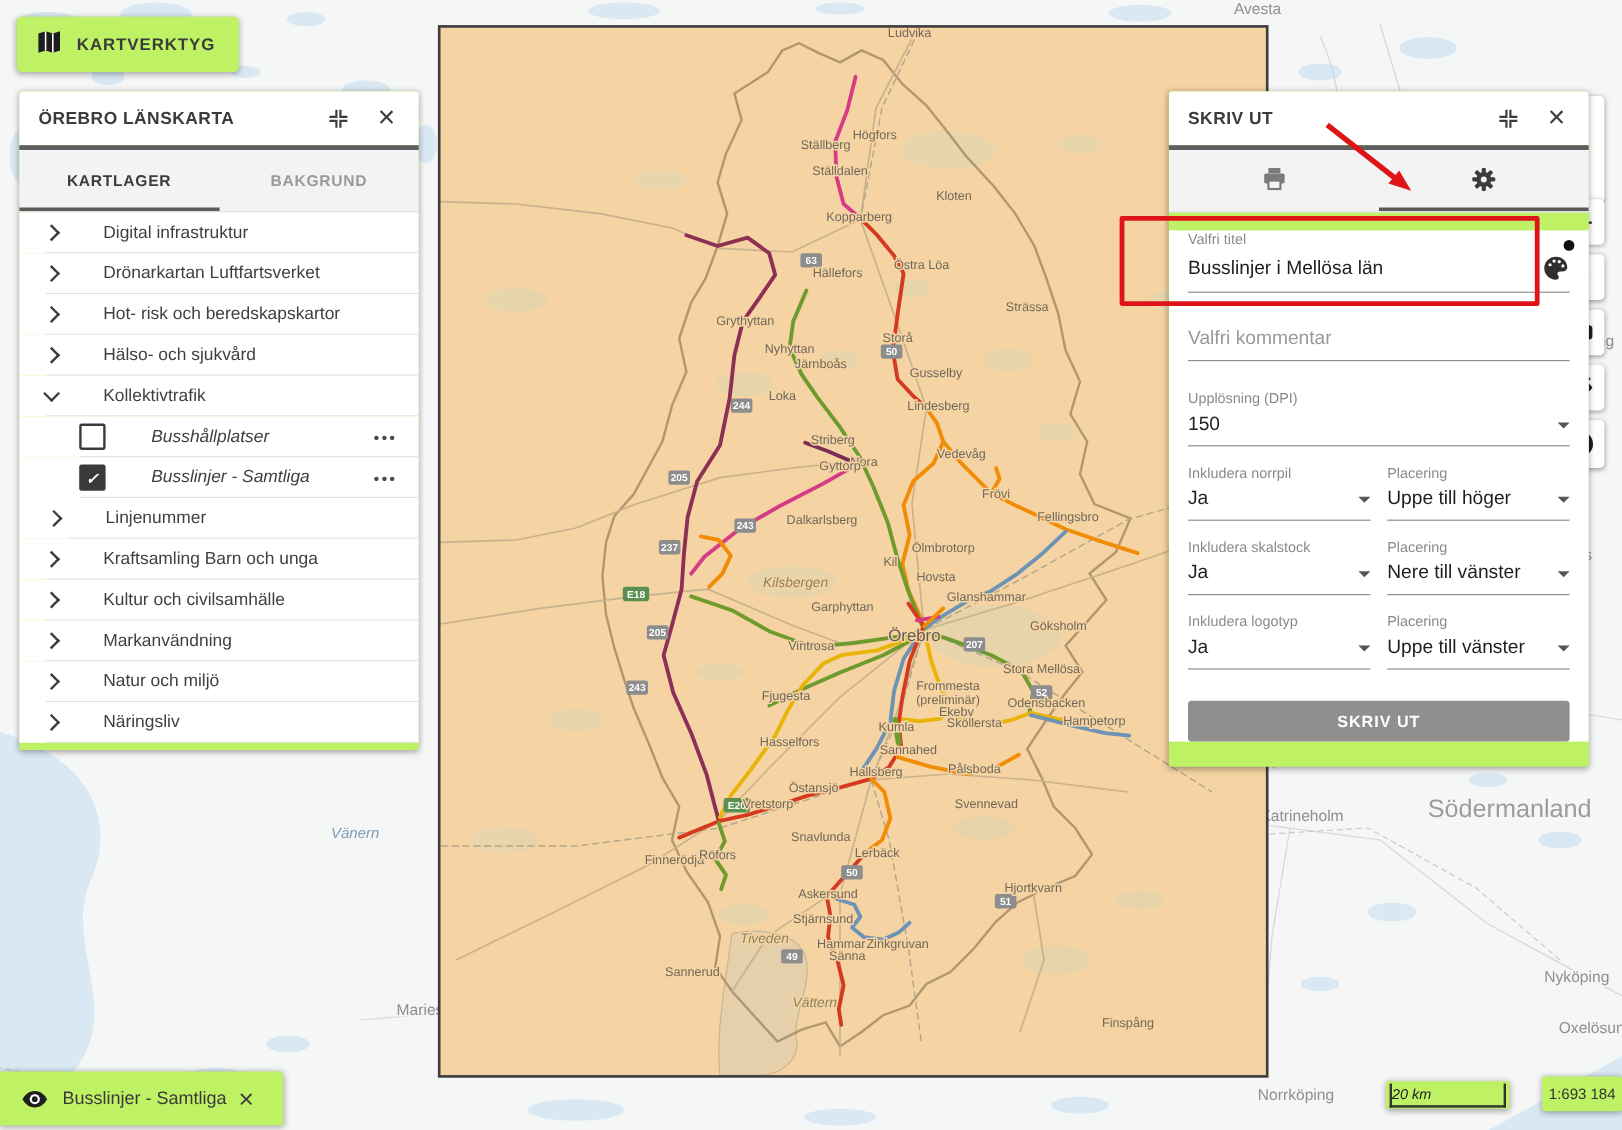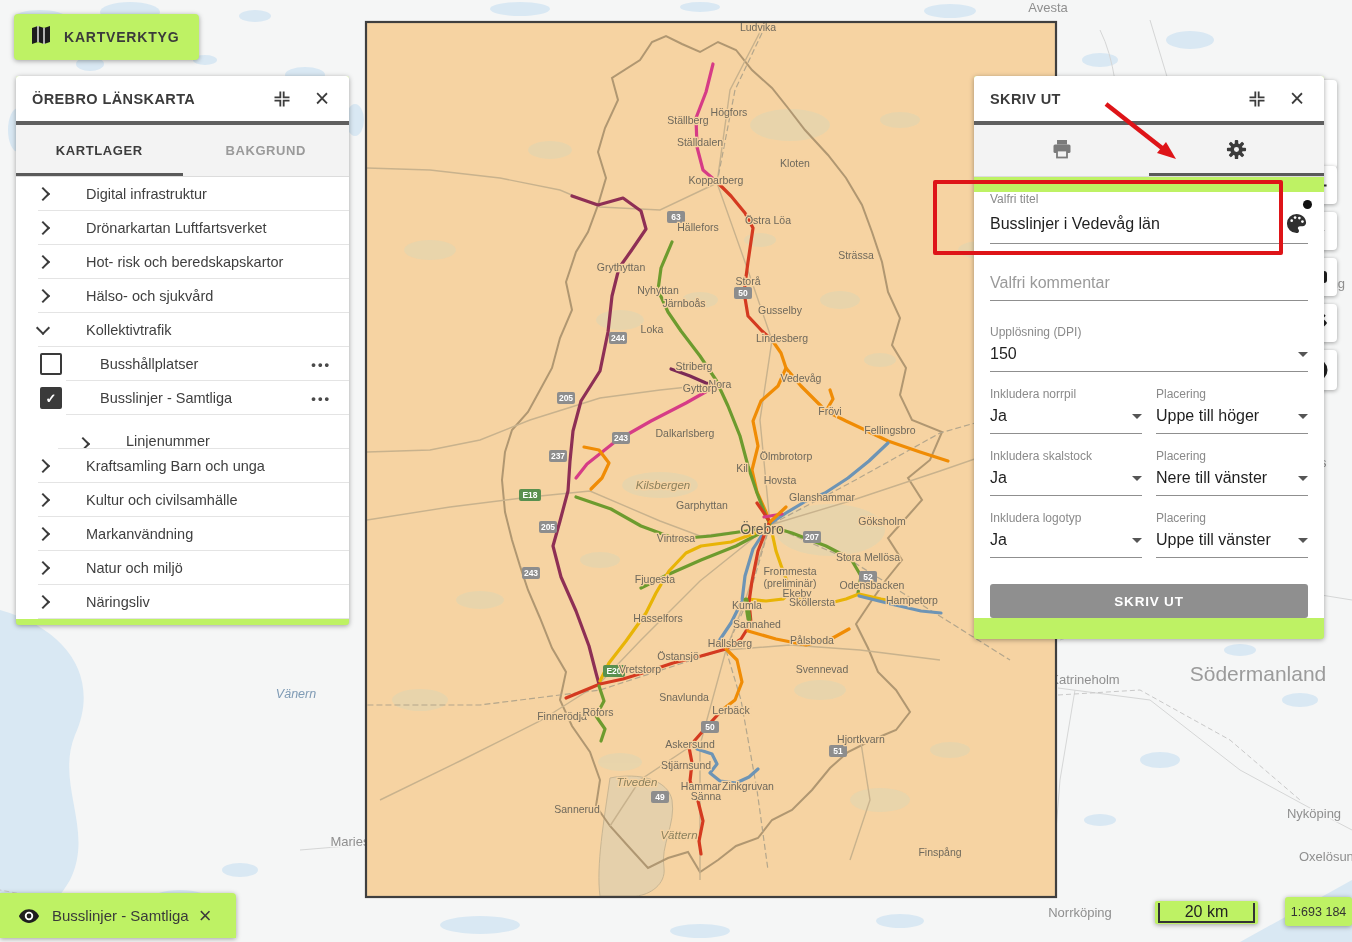--- a/index.html
+++ b/index.html
@@ -33,23 +33,23 @@
   .hicon{width:26px;height:26px;display:flex;align-items:center;justify-content:center;cursor:pointer;margin-left:14px;}
   .xicon{font-size:25px;color:#3c3c3c;line-height:1;font-weight:400;}
   .pdivider{height:4px;background:#5f5f5f;}
   .tabs{height:51px;display:flex;background:#f3f3f3;border-bottom:1px solid #dcdcdc;}
   .tab{flex:1;display:flex;align-items:center;justify-content:center;font-size:13px;font-weight:bold;color:#9a9a9a;letter-spacing:.6px;cursor:pointer;}
   .tab.active{color:#3c3c3c;box-shadow:inset 0 -3px 0 #5a5a5a;}
 
   
   .row{height:34px;display:flex;align-items:center;position:relative;padding-left:22px;background:#fff;cursor:pointer;}
   .row::after{content:'';position:absolute;left:22px;right:0;bottom:0;border-bottom:1px solid #e4e4e4;}
-  .row.sub{padding-left:24px;}
+  .row.sub{padding-left:50px;font-style:italic;}
   .row.sub::after{left:50px;}
-  .row.sub2{padding-left:62px;align-items:flex-end;}
+  .row.sub2{padding-left:24px;}
   .row.sub2::after{left:42px;}
   .chev{width:8px;height:8px;border-right:2.2px solid #3c3c3c;border-bottom:2.2px solid #3c3c3c;display:inline-block;margin-right:14px;flex:none;}
   .chev.right{transform:rotate(-45deg);}
   .chev.down{transform:rotate(45deg);margin-top:-4px;}
   .rlabel{font-size:14.5px;color:#3f3f3f;white-space:nowrap;margin-left:24px;}
   .cbox{width:18px;height:18px;border:2px solid #3a3a3a;border-radius:2px;margin-right:14px;flex:none;display:flex;align-items:center;justify-content:center;}
   .cbox.checked{background:#3a3a3a;color:#fff;font-size:13px;font-weight:bold;}
   .dots{position:absolute;right:18px;color:#4a4a4a;font-size:13px;letter-spacing:2px;font-weight:bold;}
 
   
@@ -76,21 +76,21 @@
   #btn-extent{top:258px;height:38px;} #btn-eyeoff{top:304px;height:38px;}
   #btn-info{top:350px;height:40px;}
 
   
   #chip{left:0;top:893px;width:218px;height:45px;border-radius:0 4px 0 0;display:flex;align-items:center;padding-left:18px;z-index:25;}
   #chip .clabel{font-size:15px;color:#3a3a3a;margin:0 10px 0 12px;white-space:nowrap;}
   #chip .xicon{font-size:22px;}
 
   
   #scalebar{left:1155px;top:901px;width:103px;height:23px;z-index:25;padding:2px 3px 3px;box-sizing:border-box;border-radius:2px;}
-  #scalebar .bracket{height:100%;border-left:2px solid #333;border-right:2px solid #333;border-bottom:2px solid #333;display:flex;align-items:center;justify-content:center;font-size:16px;color:#222;}
+  #scalebar .bracket{height:100%;border-left:2px solid #333;border-right:2px solid #333;border-bottom:2px solid #333;display:flex;align-items:center;justify-content:flex-start;font-size:12px;color:#222;font-style:italic;}
   #ratio{left:1285px;top:897px;width:67px;height:29px;display:flex;align-items:center;justify-content:center;font-size:12.5px;color:#333;z-index:25;border-radius:3px;}
 </style>
 </head>
 <body>
 
 <svg id="map" viewBox="0 0 1352 942">
 
   <g>
     <rect x="0" y="0" width="1352" height="942" fill="#f5f6f6"></rect>
     <g fill="#d9e8f3">
@@ -506,21 +506,21 @@
             <circle r="6.5"></circle>
           </g>
           <circle r="2.6" fill="#f3f3f3"></circle>
         </svg>
       </span>
     </div>
   </div>
   <div class="pcontent">
     <div class="flabel">Valfri titel</div>
     <div class="fvalue">
-      <span>Busslinjer i Vedevåg län</span>
+      <span>Busslinjer i Mellösa län</span>
       <span id="palette-wrap">
         <svg width="23" height="23" viewBox="0 0 24 24">
           <path d="M12,2 a10,10 0 1 0 0,20 c1.8,0 2.6,-1 2.6,-2.2 c0,-1.4 -1.2,-1.8 -1.2,-3 c0,-1.2 1,-2 2.4,-2 h2.4 c2.2,0 3.8,-1.6 3.8,-3.6 C22,6 17.5,2 12,2 Z" fill="#2f2f2f"></path>
           <circle cx="7" cy="9" r="1.4" fill="#fff"></circle>
             <circle cx="10.5" cy="5.8" r="1.4" fill="#fff"></circle>
           <circle cx="15" cy="6.3" r="1.4" fill="#fff"></circle>
             <circle cx="18.2" cy="10" r="1.4" fill="#fff"></circle>
         </svg>
         <span id="palette-dot"></span>
       </span>

